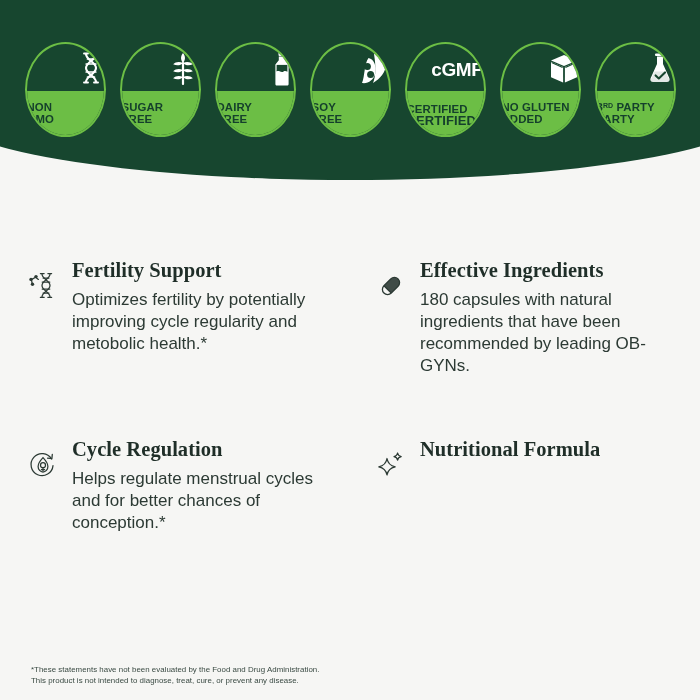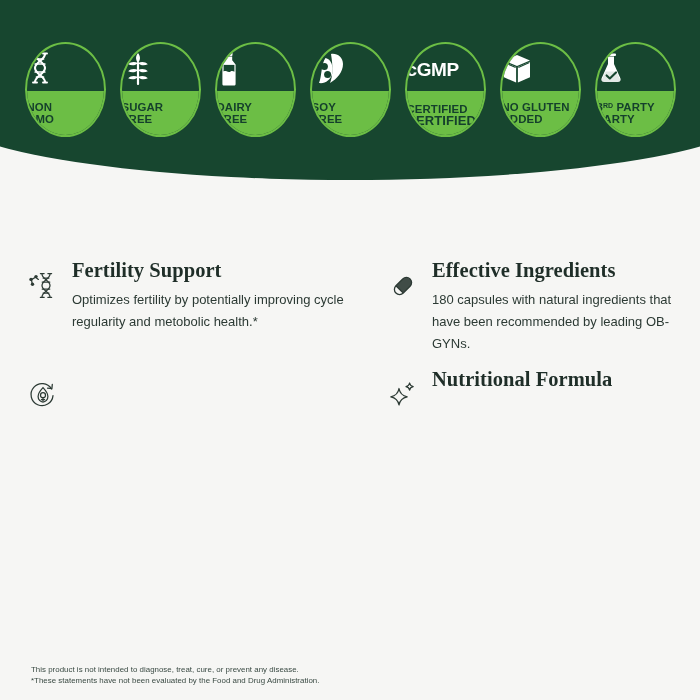--- a/index.html
+++ b/index.html
@@ -58,26 +58,26 @@
   }
   .badge-bottom {
     position: absolute;
     left: -3px; right: -3px;
     bottom: -3px;
     height: 52%;
     background: #6cbe45;
   }
   .badge-icon {
     position: absolute;
-    left: 0; right: 0;
+    left: 16px; right: 0;
     top: 5px;
     height: 40px;
     display: flex;
     align-items: center;
-    justify-content: flex-start;
+    justify-content: flex-end;
     z-index: 2;
   }
   .badge-icon svg { display: block; }
   .badge-text {
     position: absolute;
     left: 0; right: 0;
     bottom: 9px;
     z-index: 3;
     text-align: left;
     color: #15402c;
@@ -110,21 +110,20 @@
   #features {
     position: absolute;
     left: 0;
     top: 258px;
     width: 700px;
     display: grid;
     grid-template-columns: 348px 330px;
     column-gap: 0;
     row-gap: 60px;
     padding-left: 28px;
-    gap: 12px;
   }
   .feature {
     display: flex;
     align-items: flex-start;
   }
   .feature-icon {
     flex: 0 0 44px;
     width: 44px;
     padding-top: 13px;
     display: flex;
@@ -135,21 +134,21 @@
   .feature-title {
     font-family: "Liberation Serif", serif;
     font-weight: bold;
     font-size: 20.5px;
     line-height: 24px;
     color: #1f2e28;
     letter-spacing: 0.05px;
     margin-bottom: 7px;
   }
   .feature-desc {
-    font-size: 13px;
+    font-size: 17px;
     line-height: 22px;
     color: #2c3a34;
     max-width: 272px;
   }
   .feature.wide .feature-desc { max-width: 262px; }
 
   
   #disclaimer {
     position: absolute;
     left: 31px;
@@ -365,34 +364,38 @@
         <g fill="none" stroke="#2c3a34" stroke-width="1.25" stroke-linecap="round">
           <path d="M23.5 9 A11 11 0 1 0 25 15.6"></path>
           <polyline points="19.6,8.2 23.9,8.6 24.3,4.4"></polyline>
           <path d="M15 7.6 C18.6 11.4 19.9 13.6 19.9 16.4 C19.9 19.6 17.6 22 15 22 C12.4 22 10.1 19.6 10.1 16.4 C10.1 13.6 11.4 11.4 15 7.6 Z"></path>
           <circle cx="15" cy="15.2" r="2.5"></circle>
           <line x1="15" y1="17.8" x2="15" y2="21"></line>
           <line x1="13.4" y1="19.6" x2="16.6" y2="19.6"></line>
         </g>
       </svg>
     </div>
+    <div class="feature-body">
+      <div class="feature-title">Cycle Regulation</div>
+      <div class="feature-desc">Helps regulate menstrual cycles and for better chances of conception.*</div>
+    </div>
   </div>
 
   <div class="feature wide">
     <div class="feature-icon">
       <svg width="30" height="30" viewBox="0 0 30 30">
         <g fill="none" stroke="#2c3a34" stroke-width="1.25" stroke-linejoin="round">
           <path d="M11 8.5 C11.9 13.6 14 15.8 19.2 16.8 C14 17.8 11.9 20 11 25 C10.1 20 8 17.8 2.8 16.8 C8 15.8 10.1 13.6 11 8.5 Z"></path>
           <path d="M21.6 3 C22 5.3 22.9 6.2 25.2 6.6 C22.9 7 22 7.9 21.6 10.2 C21.2 7.9 20.3 7 18 6.6 C20.3 6.2 21.2 5.3 21.6 3 Z"></path>
         </g>
       </svg>
     </div>
     <div class="feature-body">
       <div class="feature-title">Nutritional Formula</div>
     </div>
   </div>
 
 </div>
 
 <div id="disclaimer">
+  <div>*These statements have not been evaluated by the Food and Drug Administration.</div>
   <div>This product is not intended to diagnose, treat, cure, or prevent any disease.</div>
-  <div>*These statements have not been evaluated by the Food and Drug Administration.</div>
 </div>
 
 </body></html>

